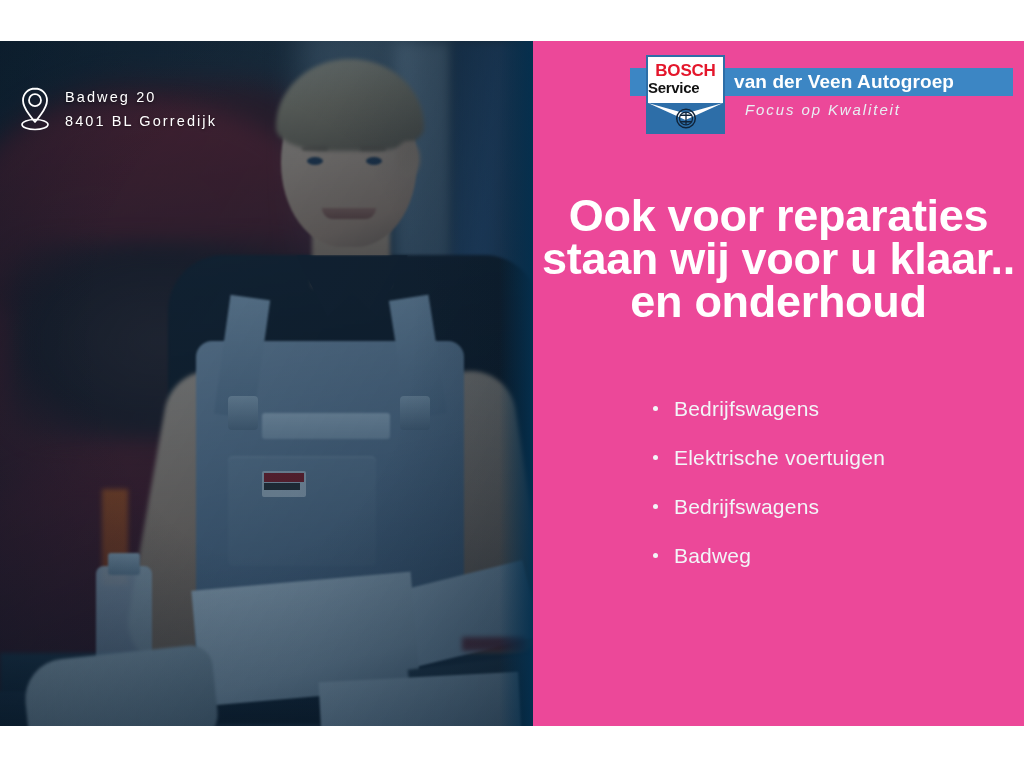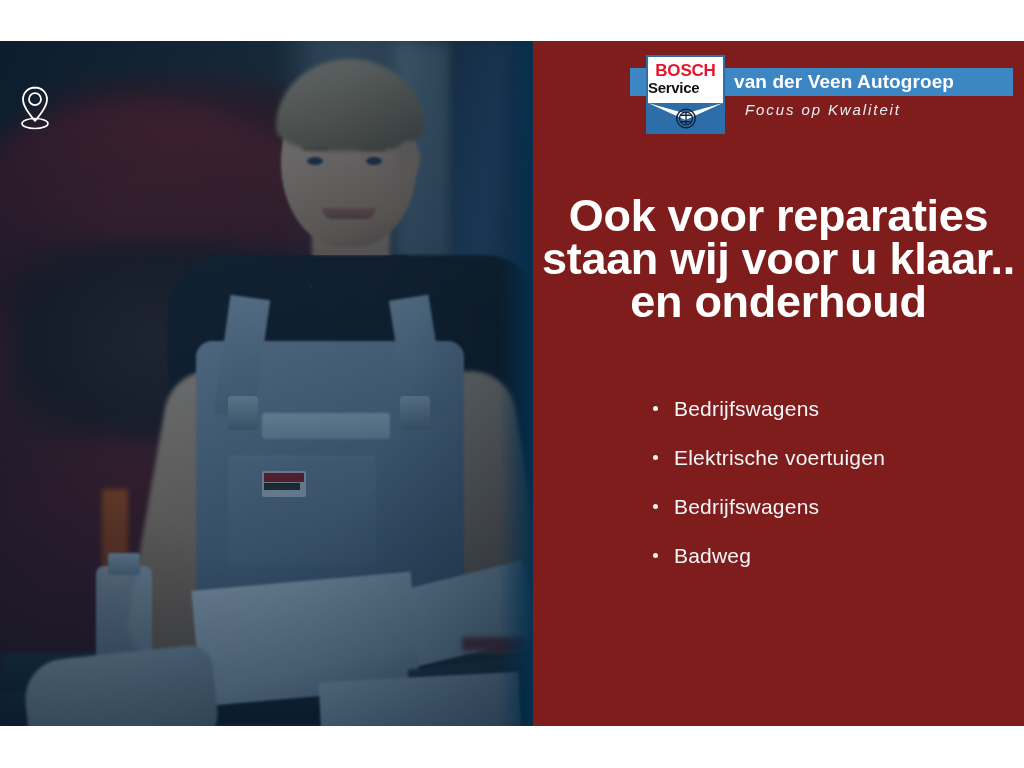--- a/index.html
+++ b/index.html
@@ -292,21 +292,21 @@
     line-height: 24px;
     text-shadow: 0 1px 3px rgba(0,0,0,.45);
     white-space: nowrap;
   }
 
   
   .panel {
     position: absolute;
     left: 533px; top: 0;
     width: 491px; height: 685px;
-    background: #7f1d1d;
+    background: #ec4899;
   }
 
   
   .brand-bar {
     position: absolute;
     left: 97px; top: 27px;
     width: 383px; height: 28px;
     background: #3c86c4;
   }
   .brand-title {
@@ -476,20 +476,24 @@
       <div class="vign"></div>
       <div class="edge-fade"></div>
     </div>
 
     <div class="address">
       <svg class="pin-icon" viewBox="0 0 34 46">
         <path d="M17 2.5c-6.6 0-12 5.3-12 11.9 0 8.6 12 21.4 12 21.4s12-12.8 12-21.4c0-6.6-5.4-11.9-12-11.9z" fill="none" stroke="#ffffff" stroke-width="1.8"></path>
         <circle cx="17" cy="14.2" r="6" fill="none" stroke="#ffffff" stroke-width="1.8"></circle>
         <ellipse cx="17" cy="38.5" rx="13" ry="5" fill="none" stroke="#ffffff" stroke-width="1.6"></ellipse>
       </svg>
+      <div class="address-lines">
+        <div>Badweg 20</div>
+        <div>8401 BL Gorredijk</div>
+      </div>
     </div>
   </div>
 
   <div class="panel">
 
     <div class="brand-bar"></div>
 
     <div class="bosch-logo">
       <div class="bosch-inner">
         <div class="bl-top"></div>

